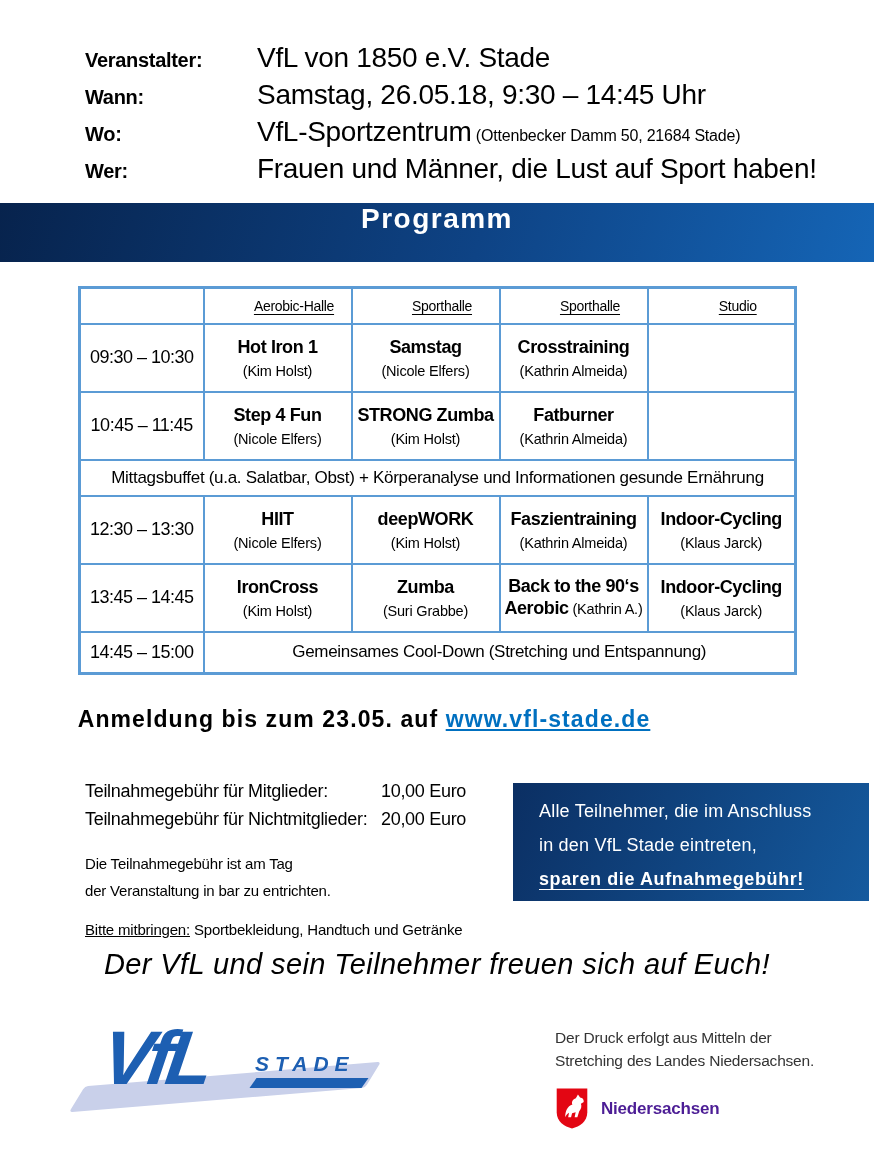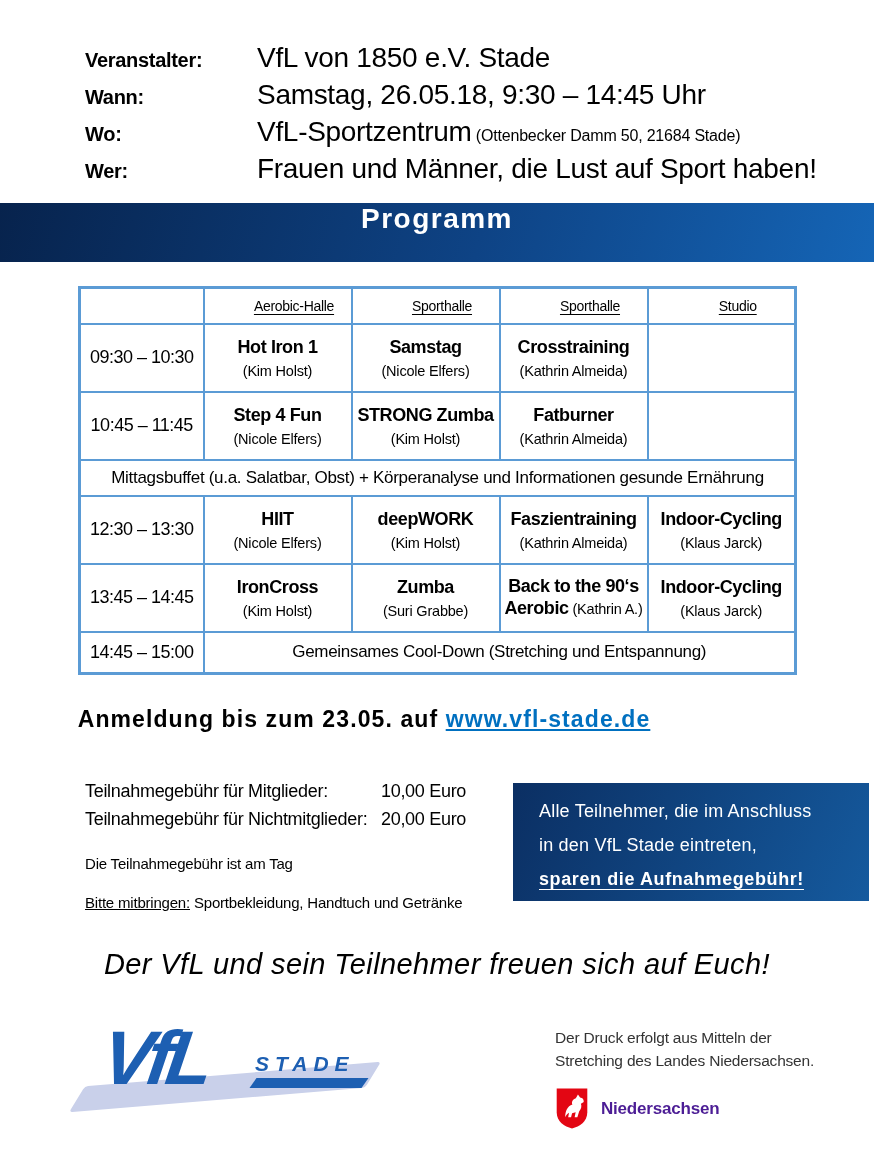--- a/index.html
+++ b/index.html
@@ -224,20 +224,21 @@
           <span class="fee-label">Teilnahmegebühr für Mitglieder:</span>
           <span class="fee-value">10,00 Euro</span>
         </div>
         <div class="fee-row">
           <span class="fee-label">Teilnahmegebühr für Nichtmitglieder:</span>
           <span class="fee-value">20,00 Euro</span>
         </div>
       </div>
     <div class="fee-note">
       <div>Die Teilnahmegebühr ist am Tag</div>
+      <div>der Veranstaltung in bar zu entrichten.</div>
     </div>
     <div class="bring">
       <span class="u">Bitte mitbringen:</span><span> Sportbekleidung, Handtuch und Getränke</span>
     </div>
   </div>
 
   <div class="promo">
     <div>Alle Teilnehmer, die im Anschluss</div>
     <div>in den VfL Stade eintreten,</div>
     <div class="promo-strong">sparen die Aufnahmegebühr!</div>

